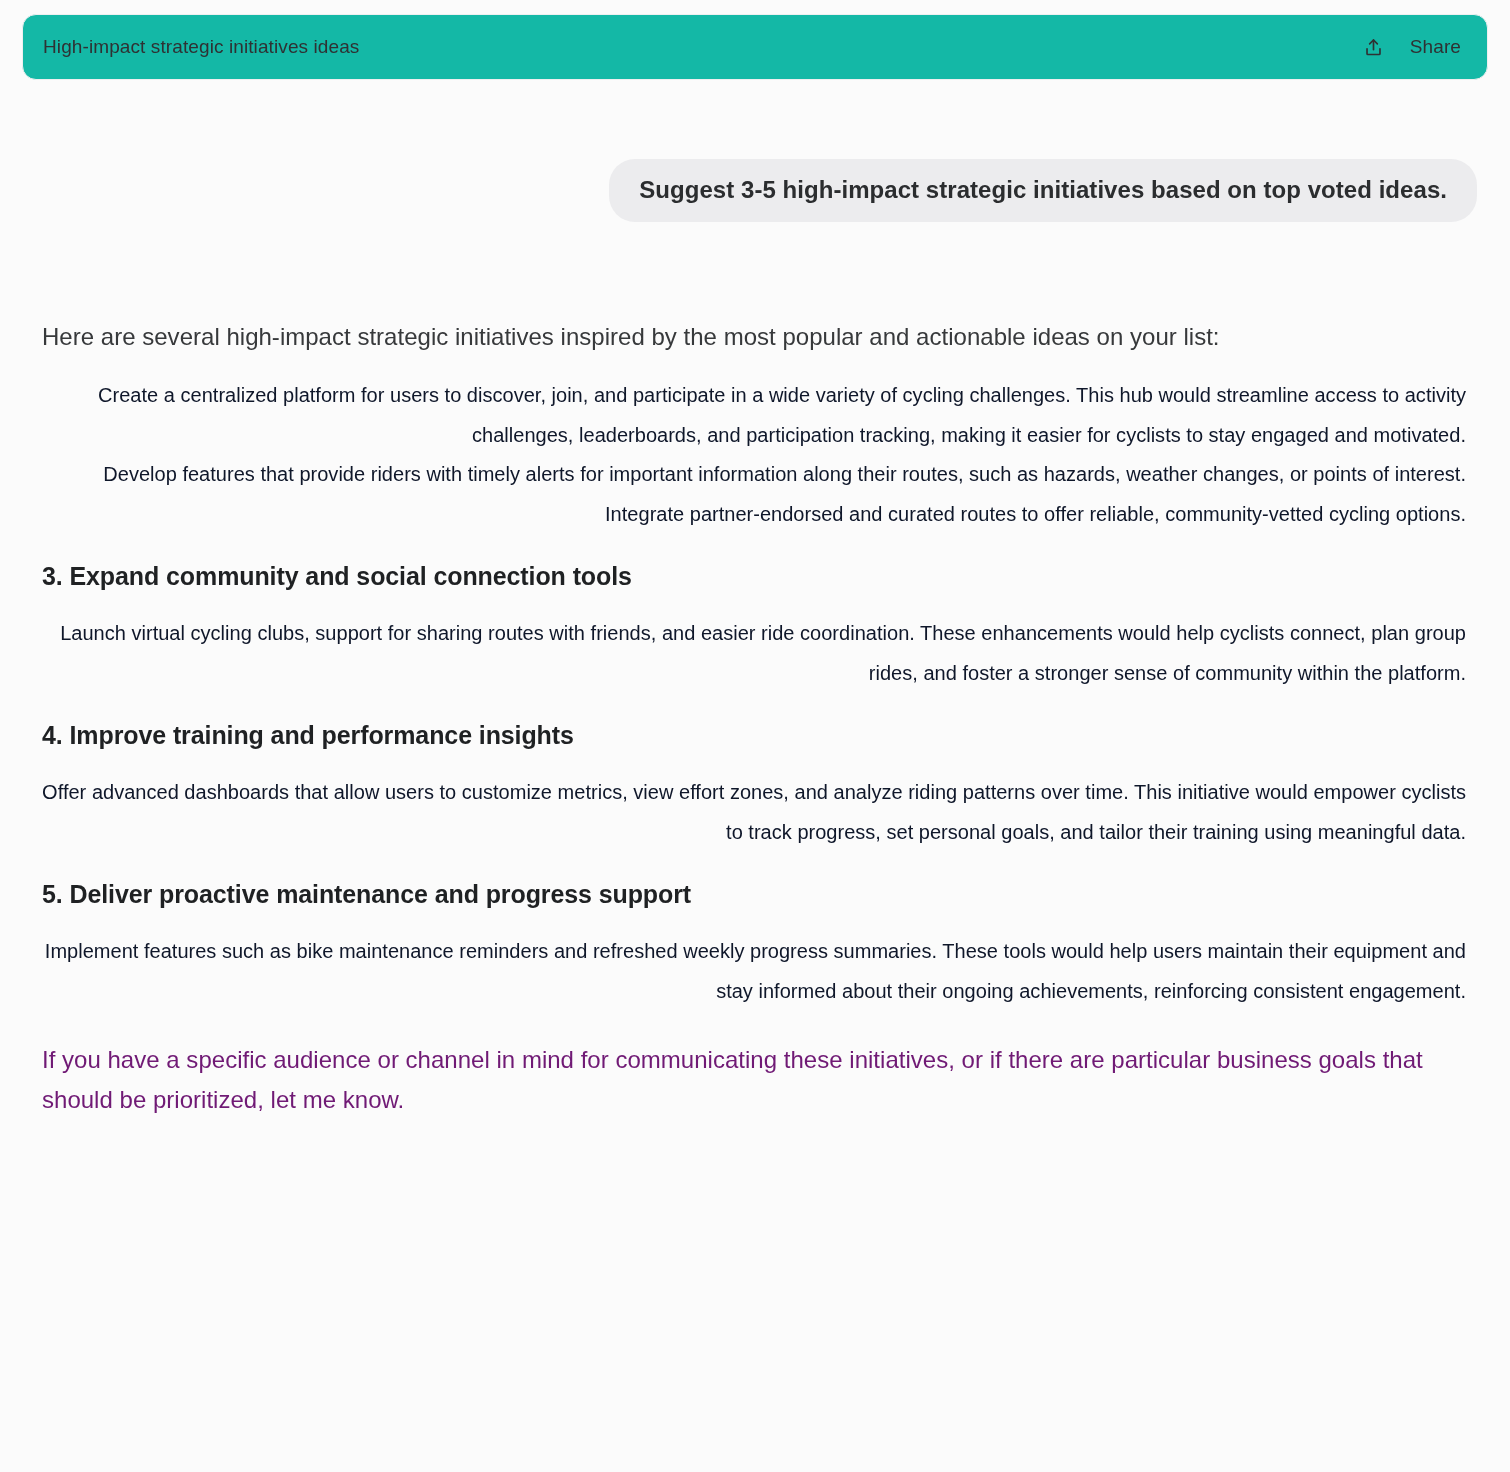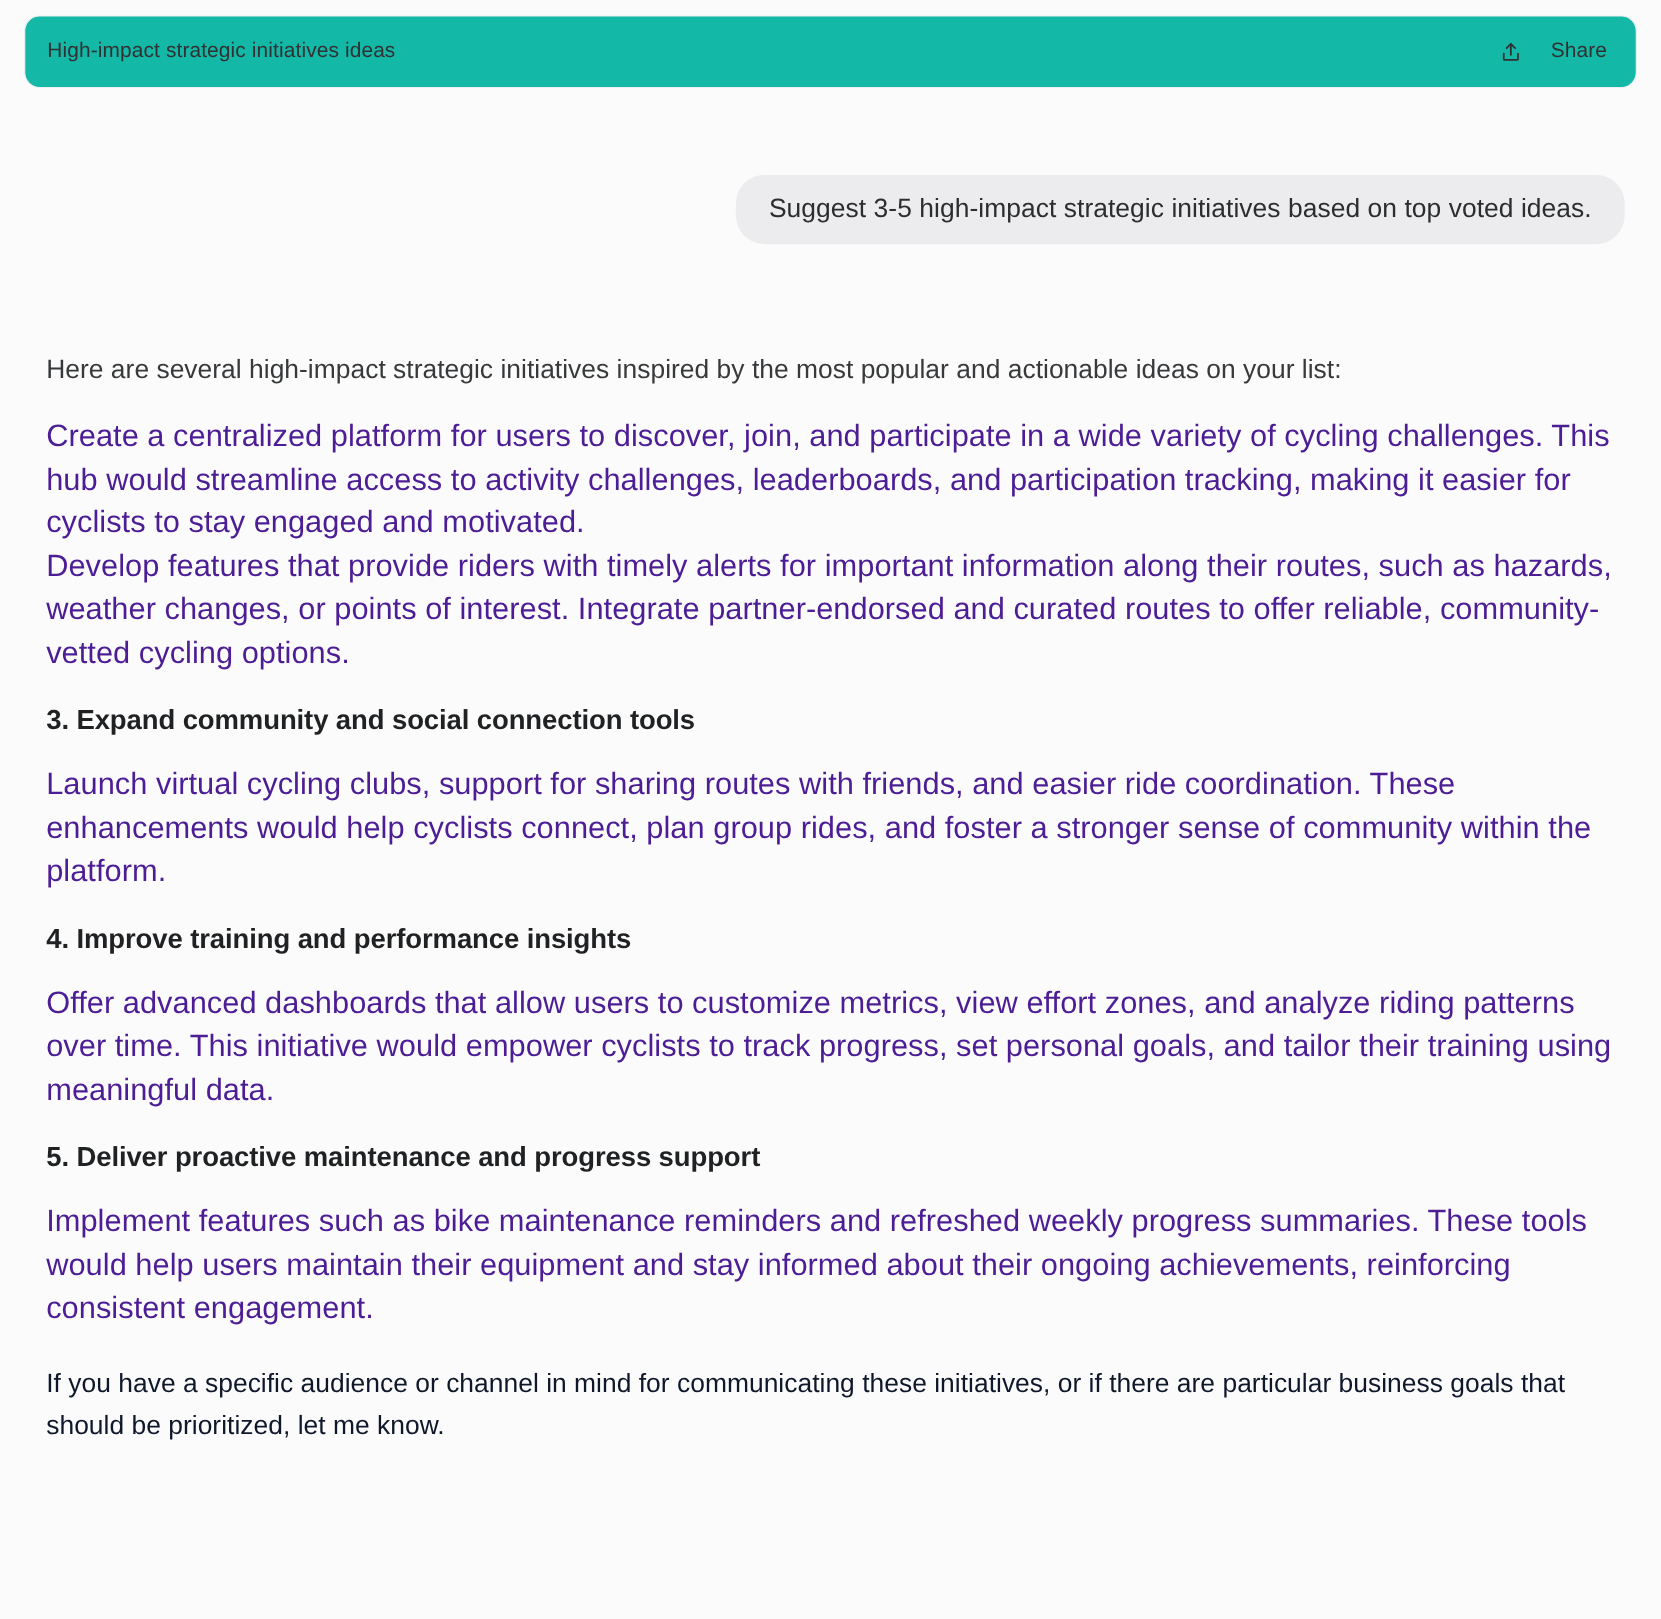--- a/index.html
+++ b/index.html
@@ -100,21 +100,21 @@
     background: #ececee;
     border-radius: 26px;
     padding: 16px 30px 17px 30px;
     max-width: 924px;
   }
 
   .user-bubble-text {
     font-size: 24px;
     line-height: 30px;
     color: #2b2d2f;
-    font-weight: 400;
+    font-weight: 700;
     letter-spacing: 0.05px;
     text-align: center;
   }
 
   
   .assistant {
     position: absolute;
     left: 42px;
     top: 240px;
     width: 1424px;
@@ -135,31 +135,32 @@
     font-size: 25px;
     line-height: 32px;
     color: #1f2123;
     font-weight: 700;
     letter-spacing: -0.1px;
     margin-top: 26px;
     margin-bottom: 22px;
   }
 
   .section-body {
-    font-size: 28px;
+    font-size: 20px;
     line-height: 39.5px;
-    color: #4c1d95;
+    color: #0f172a;
     font-weight: 400;
     letter-spacing: 0.02px;
+    text-align: right;
   }
 
   .closing-paragraph {
     font-size: 24px;
     line-height: 39.5px;
-    color: #0f172a;
+    color: #701a75;
     font-weight: 400;
     letter-spacing: 0.02px;
     margin-top: 29px;
   }
 </style>
 </head>
 <body>
 
 <div class="app">
 

